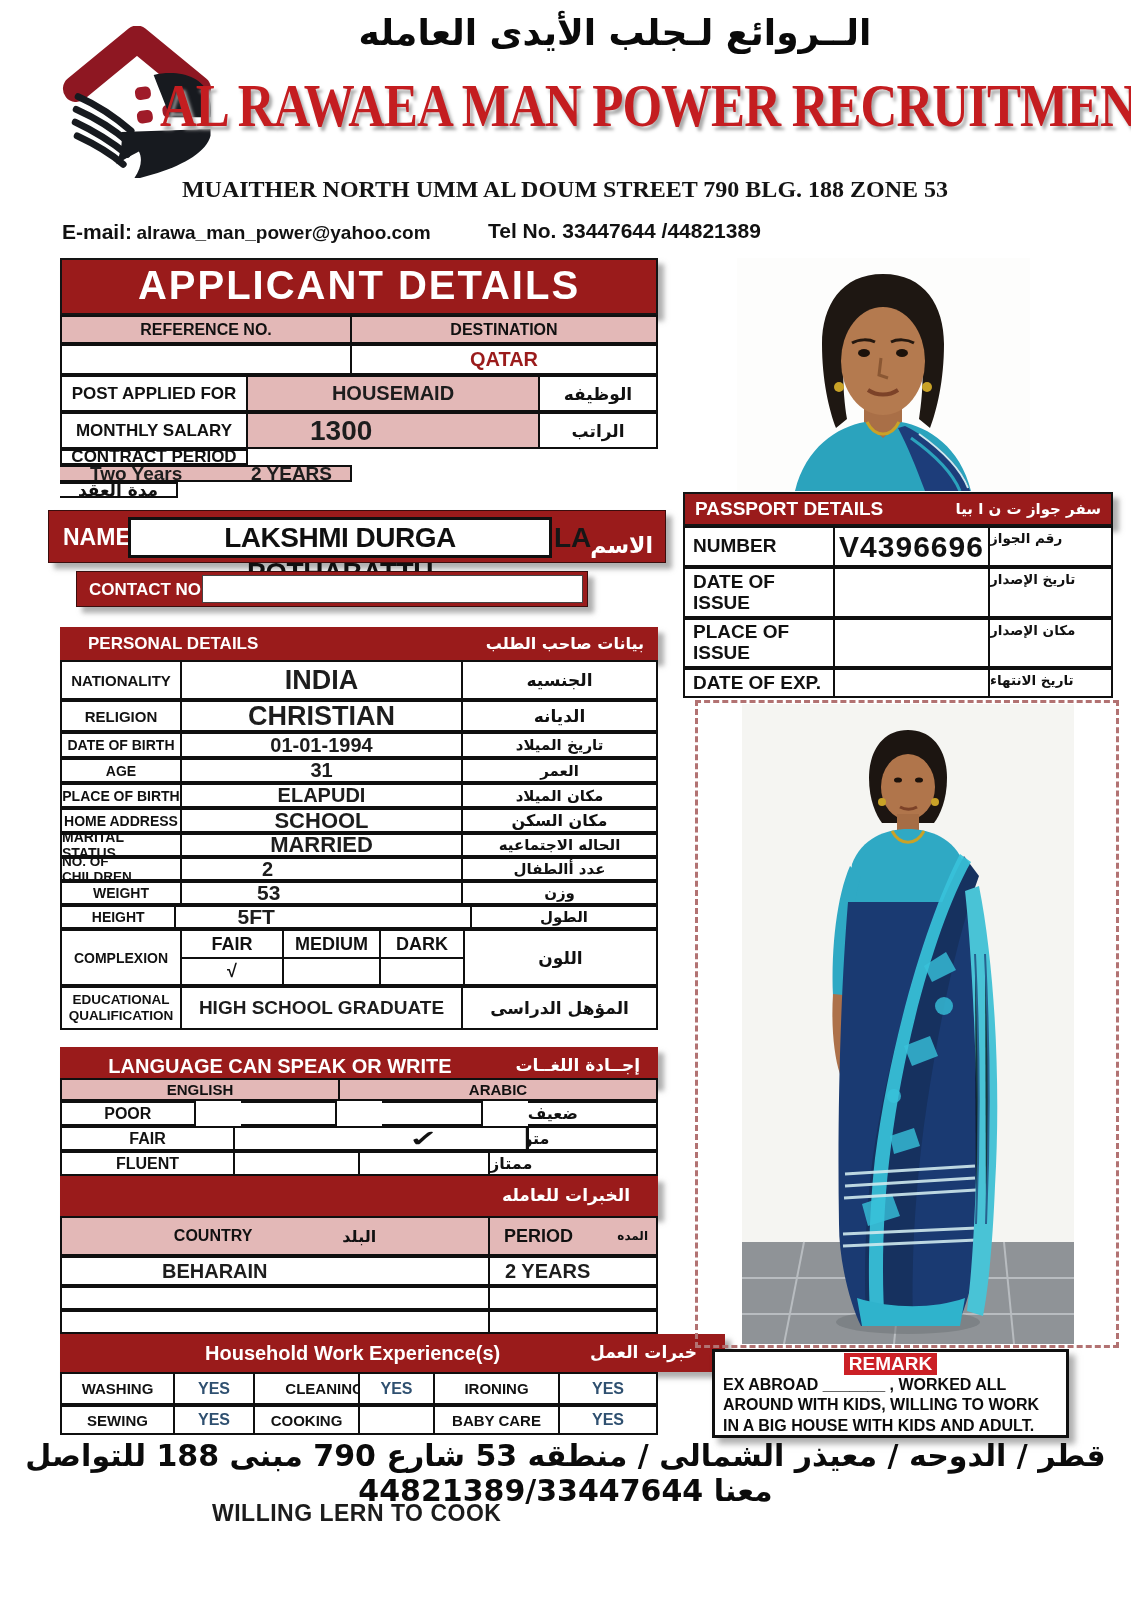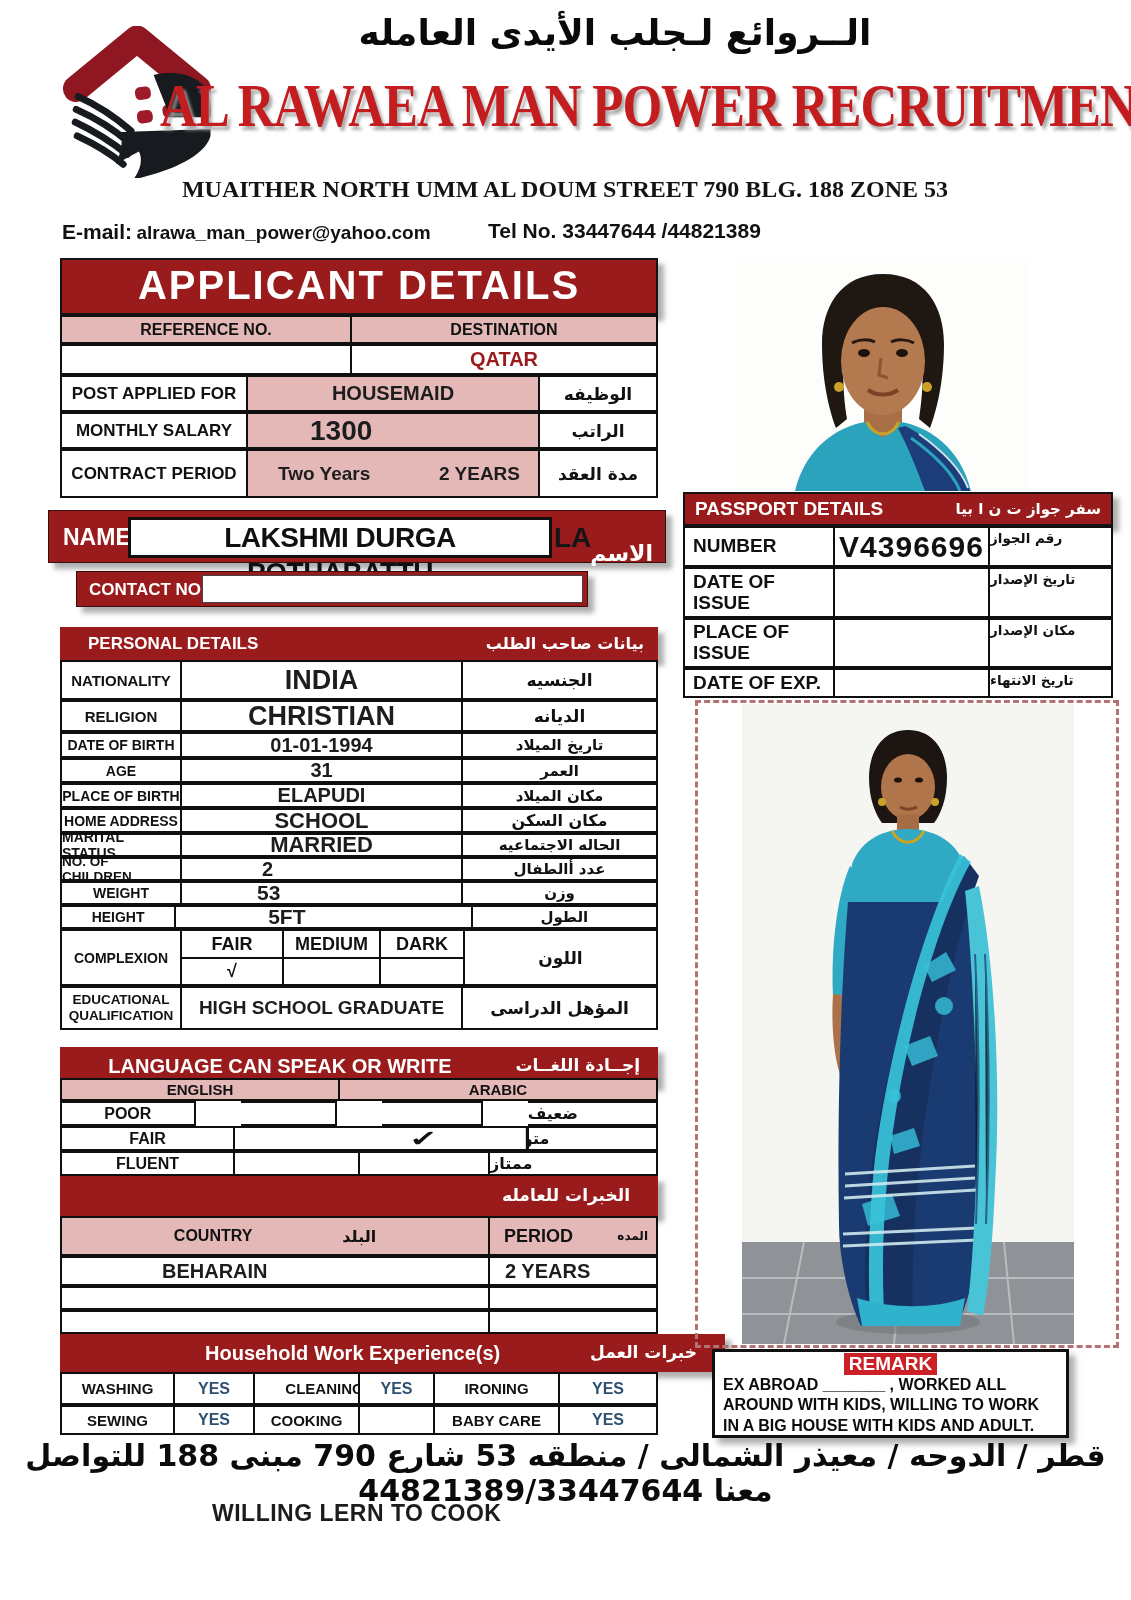--- a/index.html
+++ b/index.html
@@ -40,21 +40,21 @@
     line-height:51px; }
   
   .name-bar { left:48px; top:510px; width:618px; height:53px; border:1px solid #3a0d0d; }
   .name-label { position:absolute; left:14px; top:0; line-height:53px; color:#fff;
     font-weight:bold; font-size:23px; }
   .name-box { position:absolute; left:79px; top:6px; width:424px; height:41px; background:#fff;
     border:3px solid #101010; text-align:center; font-weight:bold; font-size:28px;
     line-height:35px; letter-spacing:-0.5px; color:#101010; }
   .name-overflow { position:absolute; left:505px; top:0; line-height:53px; color:#161616;
     font-weight:bold; font-size:28px; }
-  .name-ar { position:absolute; right:12px; top:16px; line-height:53px; color:#fff;
+  .name-ar { position:absolute; right:12px; top:8px; line-height:53px; color:#fff;
     font-weight:bold; font-size:22px; }
   
   .contact-bar { left:76px; top:571px; width:512px; height:36px; border:1px solid #3a0d0d; }
   .contact-label { position:absolute; left:12px; top:0; line-height:36px; color:#fff;
     font-weight:bold; font-size:17px; }
   .contact-box { position:absolute; left:125px; top:3px; right:4px; bottom:3px;
     background:#fff; border:1px solid #444; }
 
   
   .pp-head { left:683px; top:492px; width:430px; height:34px; border:2px solid #141414;
@@ -139,21 +139,21 @@
   <div class="tr" style="left:60px;top:375px;width:598px;height:37px;">
     <div class="c lbl" style="width:188px;font-size:17px;">POST APPLIED FOR</div>
     <div class="c pink val" style="width:292px;font-size:20px;">HOUSEMAID</div>
     <div class="c arc" style="width:118px;">الوظيفه</div>
   </div>
   <div class="tr" style="left:60px;top:412px;width:598px;height:37px;">
     <div class="c lbl" style="width:188px;font-size:17px;">MONTHLY SALARY</div>
     <div class="c pink val" style="width:292px;font-size:28px;justify-content:flex-start;padding-left:62px;">1300</div>
     <div class="c arc" style="width:118px;">الراتب</div>
   </div>
-  <div class="tr" style="left:60px;top:449px;width:598px;height:49px;">
+  <div class="tr" style="left:60px;top:449px;width:598px;height:49px;flex-direction:column;">
     <div class="c lbl" style="width:188px;font-size:17px;">CONTRACT PERIOD</div>
     <div class="c pink val" style="width:292px;font-size:19px;justify-content:space-between;padding:0 18px 0 30px;">
       <span>Two Years</span>
       <span>2 YEARS</span>
     </div>
     <div class="c arc" style="width:118px;">مدة العقد</div>
   </div>
 
   <div class="abs bar name-bar">
     <span class="name-label">NAME</span>
@@ -259,21 +259,21 @@
     <div class="c val" style="width:281px;font-size:20px;justify-content:flex-start;padding-left:80px;">2</div>
     <div class="c arc" style="width:195px;font-size:15px;">عدد أالطفال</div>
   </div>
   <div class="tr" style="left:60px;top:881px;width:598px;height:24px;">
     <div class="c lbl" style="width:122px;font-size:14px;">WEIGHT</div>
     <div class="c val" style="width:281px;font-size:21px;justify-content:flex-start;padding-left:75px;">53</div>
     <div class="c arc" style="width:195px;font-size:15px;">وزن</div>
   </div>
   <div class="tr" style="left:60px;top:905px;width:598px;height:24px;">
     <div class="c lbl" style="width:122px;font-size:14px;">HEIGHT</div>
-    <div class="c val" style="width:307px;font-size:21px;justify-content:flex-start;padding-left:92px;">5FT</div>
+    <div class="c val" style="width:307px;font-size:21px;justify-content:flex-start;padding-left:61px;">5FT</div>
     <div class="c arc" style="width:195px;font-size:15px;">الطول</div>
   </div>
 
   <div class="tr" style="left:60px;top:929px;width:598px;height:57px;">
     <div class="c lbl" style="width:122px;font-size:14px;">COMPLEXION</div>
     <div style="width:281px;border-top:2px solid #0f0f0f;border-bottom:2px solid #0f0f0f;display:flex;flex-wrap:wrap;">
       <div class="c lbl" style="width:102px;height:28px;border-width:0 2px 2px 0;font-size:18px;">FAIR</div>
       <div class="c lbl" style="width:97px;height:28px;border-width:0 2px 2px 0;font-size:18px;">MEDIUM</div>
       <div class="c lbl" style="width:82px;height:28px;border-width:0 0 2px 0;font-size:18px;">DARK</div>
       <div class="c tick" style="width:102px;height:25px;border-width:0 2px 0 0;">√</div>

